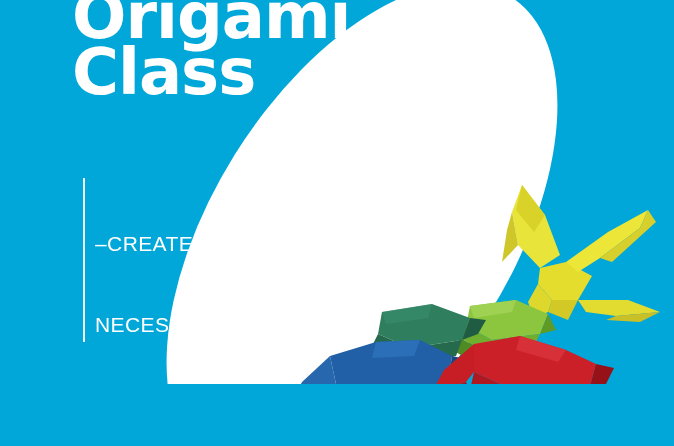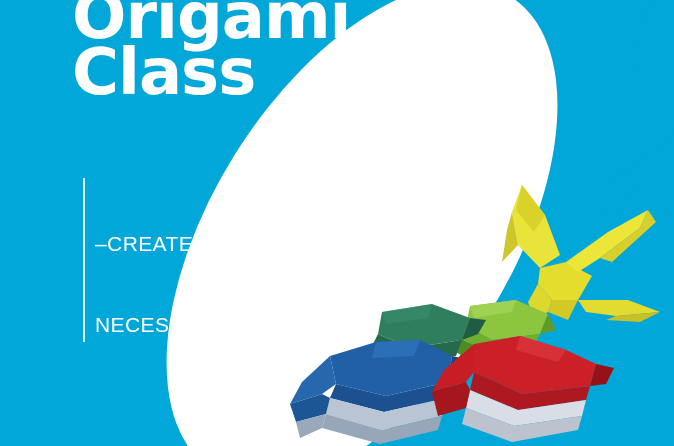--- a/index.html
+++ b/index.html
@@ -2,21 +2,21 @@
 <html><head>
 <meta charset="utf-8">
 <style>
   html,body{margin:0;padding:0;}
   body{
     width:674px;height:446px;overflow:hidden;
     font-family:"Liberation Sans", sans-serif;
     background:#00a7d8;
   }
   #poster{
-    position:relative;width:674px;height:446px;overflow:hidden;
+    position:relative;width:674px;height:384px;overflow:hidden;
     background:#00a7d8;
   }
 
   
   .ellipse-layer{position:absolute;inset:0;overflow:hidden;}
   .ellipse{
     position:absolute;
     left:212px;top:-46px;
     width:300px;height:560px;
     background:#ffffff;

